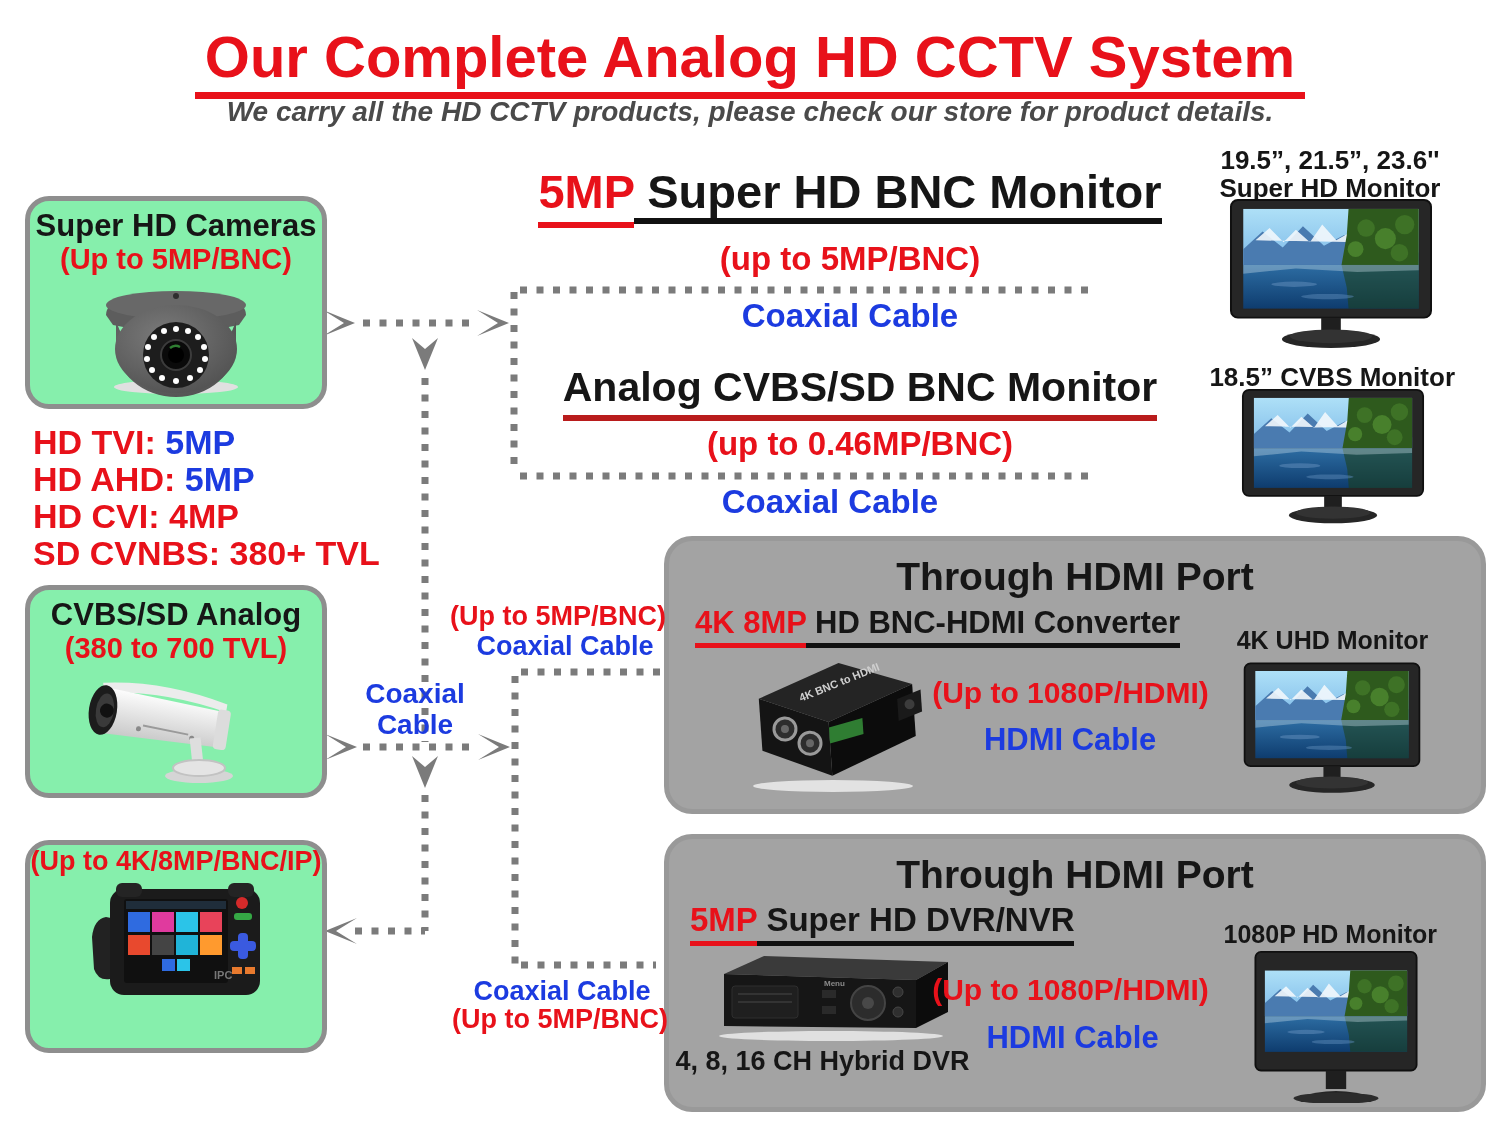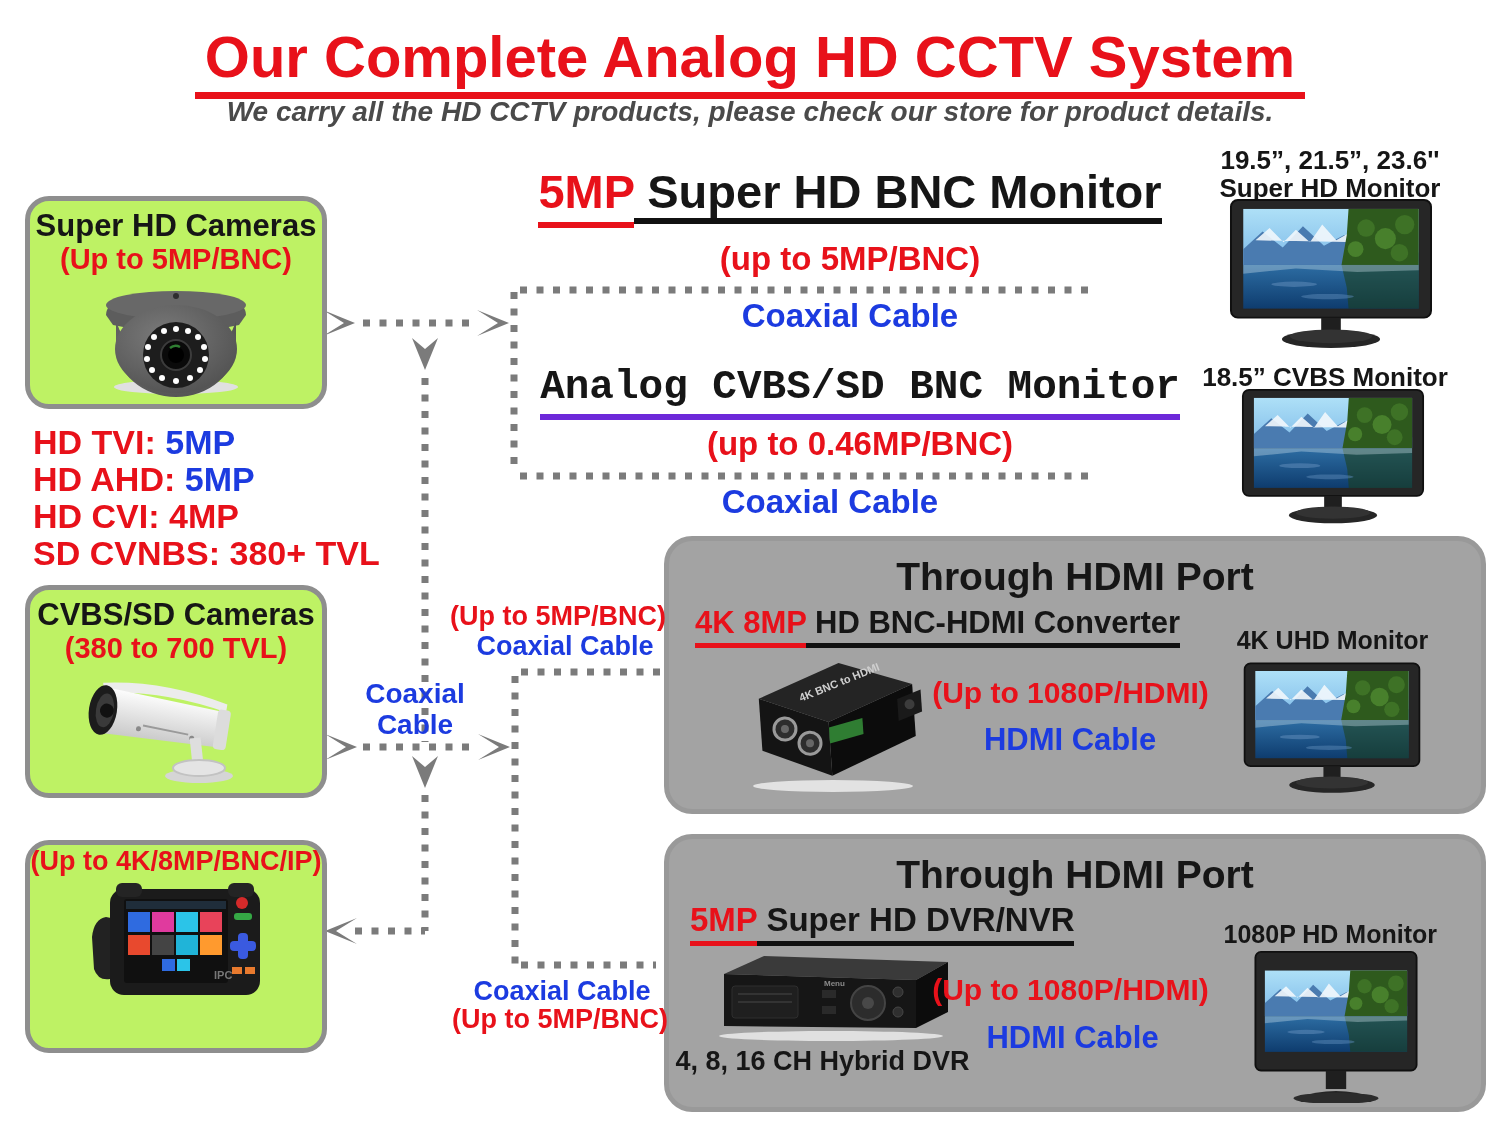--- a/index.html
+++ b/index.html
@@ -15,21 +15,21 @@
   #canvas{position:relative;width:1500px;height:1125px;background:#fff;overflow:hidden;font-weight:bold;}
   .abs{position:absolute;}
   .nw{white-space:nowrap;}
 
   
   #title{top:10px;left:0;width:100%;text-align:center;z-index:2;margin-top:15px;}
   #title span{display:inline-block;font-size:58px;line-height:64px;color:var(--red);border-bottom:7px solid var(--red);padding:0 10px 3px 10px;}
   #subtitle{top:96px;left:0;width:100%;text-align:center;font-size:28px;font-style:italic;color:var(--subgray);z-index:2;}
 
   
-  .pbox{position:absolute;width:302px;height:213px;border:5px solid var(--boxborder);border-radius:24px;background:#bef264;text-align:center;z-index:2;}
+  .pbox{position:absolute;width:302px;height:213px;border:5px solid var(--boxborder);border-radius:24px;background:#86efac;text-align:center;z-index:2;}
   .pbox .bt{font-size:31px;color:var(--ink);margin-top:8px;line-height:34px;}
   .pbox .bs{font-size:29px;color:var(--red);line-height:32px;}
 
   #superbox{left:25px;top:196px;}
   #cvbsbox{left:25px;top:585px;}
   #uhdbox{left:25px;top:840px;}
   #uhdbox .bs{font-size:27px;}
 
   
   #speclist{left:33px;top:424px;font-size:34px;line-height:37px;z-index:2;}
@@ -37,27 +37,27 @@
   #speclist .v-blue{color:var(--blue);}
   #speclist .v-red{color:var(--red);}
 
   
   #bncHeading{top:166px;left:440px;width:820px;text-align:center;font-size:47px;line-height:52px;z-index:2;}
   #bncHeading .hl{color:var(--red);border-bottom:6px solid var(--red);padding-bottom:4px;}
   #bncHeading .hr{color:var(--ink);border-bottom:6px solid #111;}
   #bncSub{top:240px;left:440px;width:820px;text-align:center;font-size:33px;color:var(--red);z-index:2;}
   #coax1{top:297px;left:440px;width:820px;text-align:center;font-size:33px;color:var(--blue);z-index:2;}
   #cvbsHeading{top:364px;left:460px;width:800px;text-align:center;z-index:2;}
-  #cvbsHeading span{display:inline-block;font-size:41px;color:var(--ink);border-bottom:6px solid #6d28d9;padding-bottom:4px;font-family:Liberation Mono, monospace;}
+  #cvbsHeading span{display:inline-block;font-size:41px;color:var(--ink);border-bottom:6px solid #b91c1c;padding-bottom:4px;}
   #cvbsSub{top:425px;left:460px;width:800px;text-align:center;font-size:33px;color:var(--red);z-index:2;}
   #coax2{top:483px;left:420px;width:820px;text-align:center;font-size:33px;color:var(--blue);z-index:2;}
 
   
   #mlabel1{top:146px;left:1195px;width:270px;text-align:center;font-size:26px;line-height:28px;color:var(--ink);z-index:2;}
-  #mlabel2{top:362px;left:1195px;width:260px;text-align:center;font-size:26px;color:var(--ink);z-index:2;}
+  #mlabel2{top:362px;left:1195px;width:260px;text-align:right;font-size:26px;color:var(--ink);z-index:2;}
 
   
   .hdmibox{position:absolute;left:664px;width:822px;height:278px;border:5px solid #999;border-radius:28px;background:#a3a3a3;z-index:2;}
   #hdmibox1{top:536px;}
   #hdmibox2{top:834px;}
   .hdmibox .htitle{text-align:center;font-size:39px;color:var(--ink);margin-top:14px;}
 
   .subhead{position:absolute;font-size:31px;line-height:34px;z-index:3;white-space:nowrap;}
   .subhead .hl{color:var(--red);border-bottom:5px solid var(--red);padding-bottom:3px;}
   .subhead .hr{color:var(--ink);border-bottom:5px solid #111;padding-bottom:3px;}
@@ -208,21 +208,21 @@
   </div>
 
   <div class="abs nw" id="speclist">
     <div><span class="lab">HD TVI:</span> <span class="v-blue">5MP</span></div>
     <div><span class="lab">HD AHD:</span> <span class="v-blue">5MP</span></div>
     <div><span class="lab">HD CVI:</span> <span class="v-red">4MP</span></div>
     <div><span class="lab">SD CVNBS:</span> <span class="v-red">380+ TVL</span></div>
   </div>
 
   <div class="pbox" id="cvbsbox">
-    <div class="bt">CVBS/SD Cameras</div>
+    <div class="bt">CVBS/SD Analog</div>
     <div class="bs">(380 to 700 TVL)</div>
     <svg width="190" height="122" viewBox="0 0 190 122">
       <ellipse cx="118" cy="112" rx="34" ry="7" fill="#d5d5d5"></ellipse>
       <g transform="rotate(9 40 60)">
         <path d="M16,22 Q75,10 142,24 L142,32 Q75,20 18,32 Z" fill="#ececec"></path>
         <path d="M20,26 L138,32 L138,68 L22,72 Z" fill="url(#bodyG)"></path>
         <ellipse cx="20" cy="49" rx="14" ry="25" fill="#1c1c1c"></ellipse>
         <ellipse cx="22" cy="49" rx="9" ry="17" fill="#3a3a3a"></ellipse>
         <circle cx="24" cy="49" r="7" fill="#111"></circle>
         <rect x="134" y="30" width="13" height="40" rx="4" fill="#dcdcdc"></rect>

